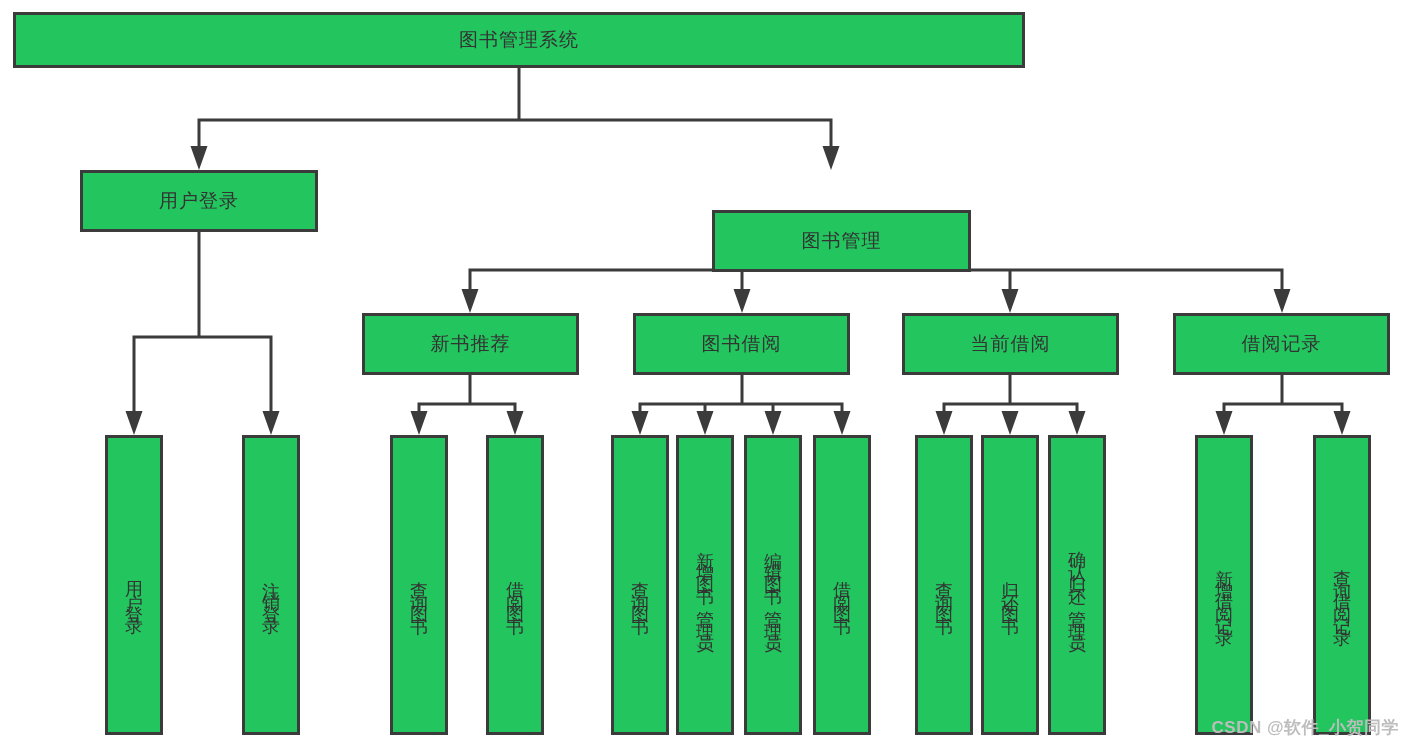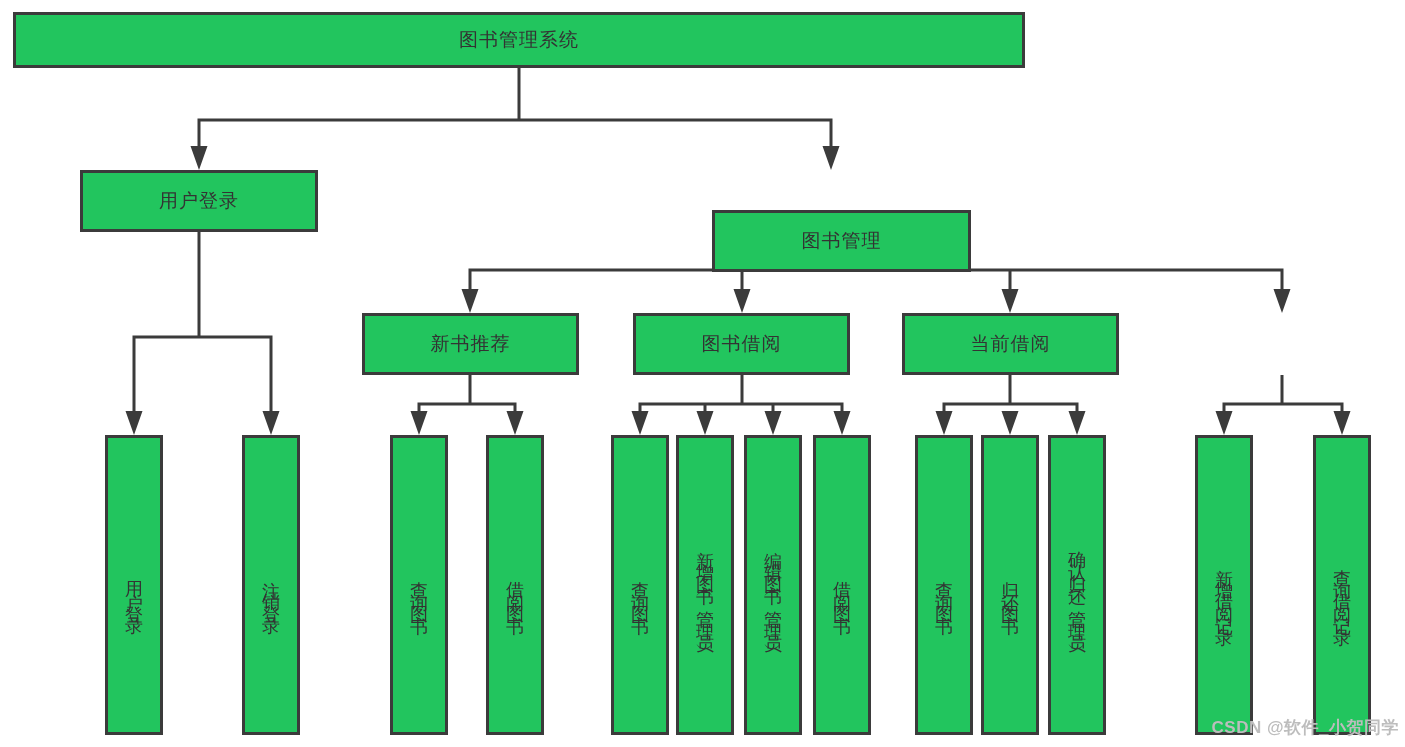--- a/index.html
+++ b/index.html
@@ -130,20 +130,23 @@
 
   <div class="box n-g1">
     <span class="h-label">图书借阅</span>
   </div>
   <div class="box n-g0">
     <span class="h-label">新书推荐</span>
   </div>
   <div class="box n-g2">
     <span class="h-label">当前借阅</span>
   </div>
+  <div class="box n-g3">
+    <span class="h-label">借阅记录</span>
+  </div>
 
   <div class="box leaf l-a0">
     <span class="v-label">用户登录</span>
   </div>
   <div class="box leaf l-a1">
     <span class="v-label">注销登录</span>
   </div>
 
   <div class="box leaf l-b0">
     <span class="v-label">查询图书</span>

